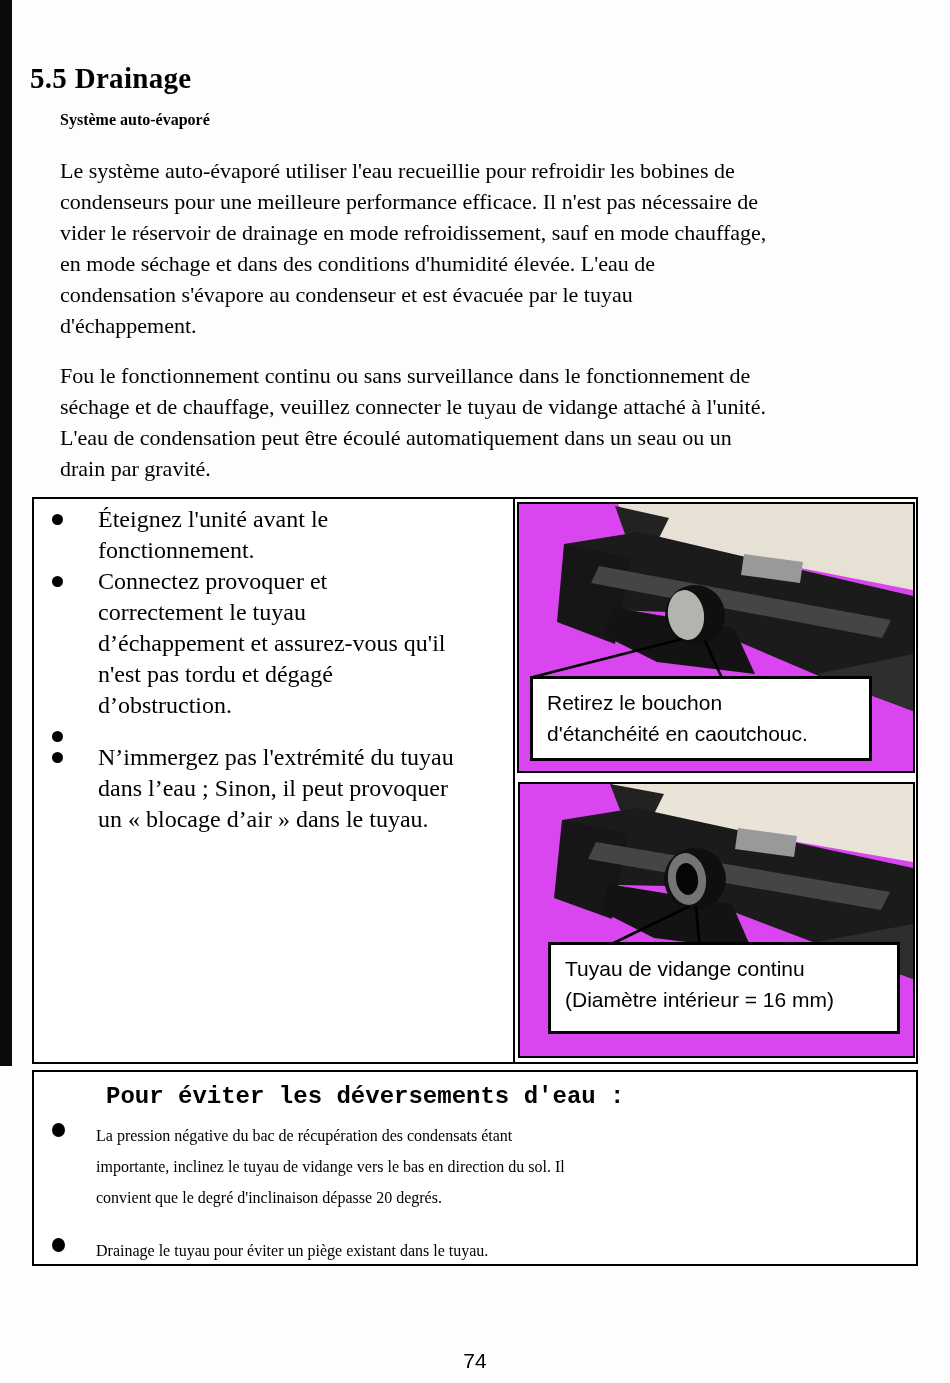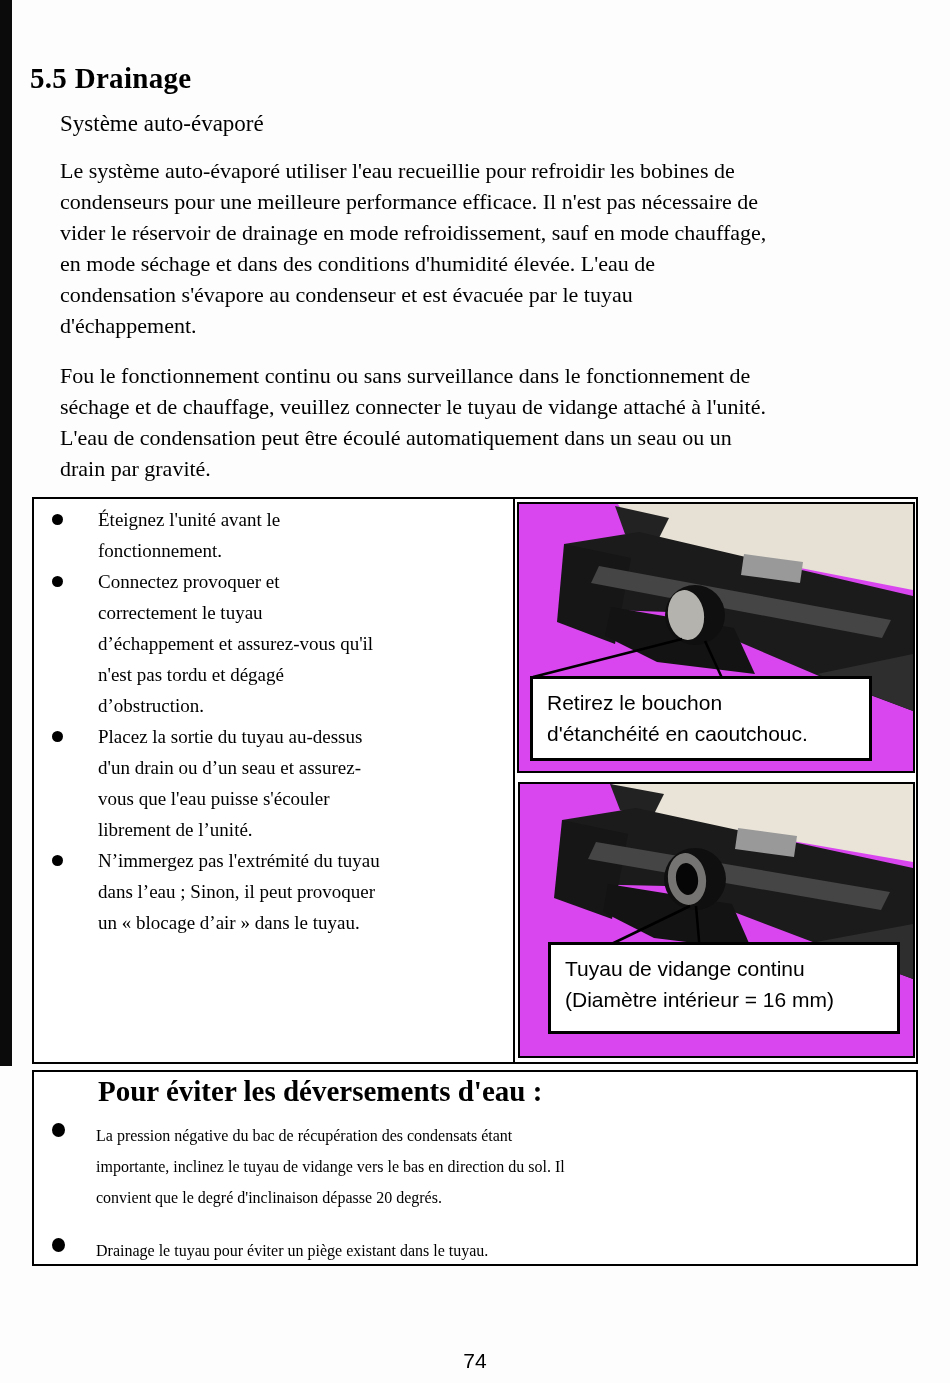--- a/index.html
+++ b/index.html
@@ -2,49 +2,49 @@
 <html><head>
 <meta charset="utf-8">
 <style>
   html,body{margin:0;padding:0;background:#ffffff;}
   .page{position:relative;width:950px;height:1383px;background:#fdfdfd;
         font-family:"Liberation Serif", serif;color:#000;overflow:hidden;}
   .scan-bar{position:absolute;left:0;top:0;width:12px;height:1066px;background:#0b0b0b;}
   .section-title{position:absolute;left:30px;top:62px;margin:0;
         font-size:29px;font-weight:bold;letter-spacing:0.3px;}
   .subsection-title{position:absolute;left:60px;top:111px;margin:0;
-        font-size:23px;font-weight:normal;}
+        font-size:16px;font-weight:bold;}
   .para{position:absolute;left:60px;width:880px;margin:0;
         font-size:22px;line-height:31px;white-space:pre;}
   #para1{top:155px;}
   #para2{top:360px;font-family:Liberation Serif, serif;}
 
   .box1{position:absolute;left:32px;top:497px;width:882px;height:563px;
         border:2px solid #000;background:#fff;}
   .col-divider{position:absolute;left:479px;top:0;width:2px;height:100%;background:#000;}
   .bullet-list{position:absolute;left:16px;top:5px;width:460px;}
   .bullet-item{display:flex;align-items:flex-start;}
   .dot{flex:0 0 auto;width:11px;height:11px;border-radius:50%;background:#000;
         margin:10px 0 0 2px;}
-  .bullet-text{margin-left:35px;width:412px;font-size:19px;line-height:31px;white-space:pre;}
+  .bullet-text{margin-left:35px;width:412px;font-size:24px;line-height:31px;white-space:pre;}
 
   .fig{position:absolute;border:2px solid #000;background:#d946ef;overflow:hidden;}
   #figA{left:483px;top:3px;width:394px;height:267px;}
   #figB{left:484px;top:283px;width:393px;height:272px;}
   .fig svg{position:absolute;left:0;top:0;}
   .callout{position:absolute;background:#fff;border:3px solid #000;
         font-family:"Liberation Sans", sans-serif;font-size:21px;line-height:31px;
         white-space:pre;padding:8px 10px 8px 14px;}
   #calloutA{left:11px;top:172px;width:312px;height:63px;}
   #calloutB{left:28px;top:158px;width:322px;height:70px;}
 
   .box2{position:absolute;left:32px;top:1070px;width:882px;height:192px;
         border:2px solid #000;background:#fff;}
-  .box2-heading{position:absolute;left:64px;top:3px;margin:0;
-        font-size:29px;font-weight:bold;}
+  .box2-heading{position:absolute;left:64px;top:3px;margin:8px;
+        font-size:24px;font-weight:bold;font-family:Liberation Mono, monospace;}
   .spill-item{position:absolute;left:18px;display:flex;align-items:flex-start;}
   #spill1{top:48px;}
   #spill2{top:163px;}
   .sdot{flex:0 0 auto;width:13px;height:14px;border-radius:50%;background:#000;margin-top:3px;}
   .spill-text{margin-left:31px;width:806px;font-size:16px;line-height:31px;white-space:pre;}
 
   .page-number{position:absolute;left:0;top:1349px;width:100%;text-align:center;
         font-family:"Liberation Sans", sans-serif;font-size:21px;}
 </style>
 </head>
@@ -81,24 +81,20 @@
       <div class="bullet-item">
         <span class="dot"></span>
         <span class="bullet-text">Connectez provoquer et
 correctement le tuyau
 d’échappement et assurez-vous qu'il
 n'est pas tordu et dégagé
 d’obstruction.</span>
       </div>
       <div class="bullet-item">
         <span class="dot"></span>
-        <span class="bullet-text">Placez la sortie du tuyau au-dessus
-d'un drain ou d’un seau et assurez-
-vous que l'eau puisse s'écouler
-librement de l’unité.</span>
       </div>
       <div class="bullet-item">
         <span class="dot"></span>
         <span class="bullet-text">N’immergez pas l'extrémité du tuyau
 dans l’eau ; Sinon, il peut provoquer
 un « blocage d’air » dans le tuyau.</span>
       </div>
     </div>
 
     <div class="col-divider"></div>

